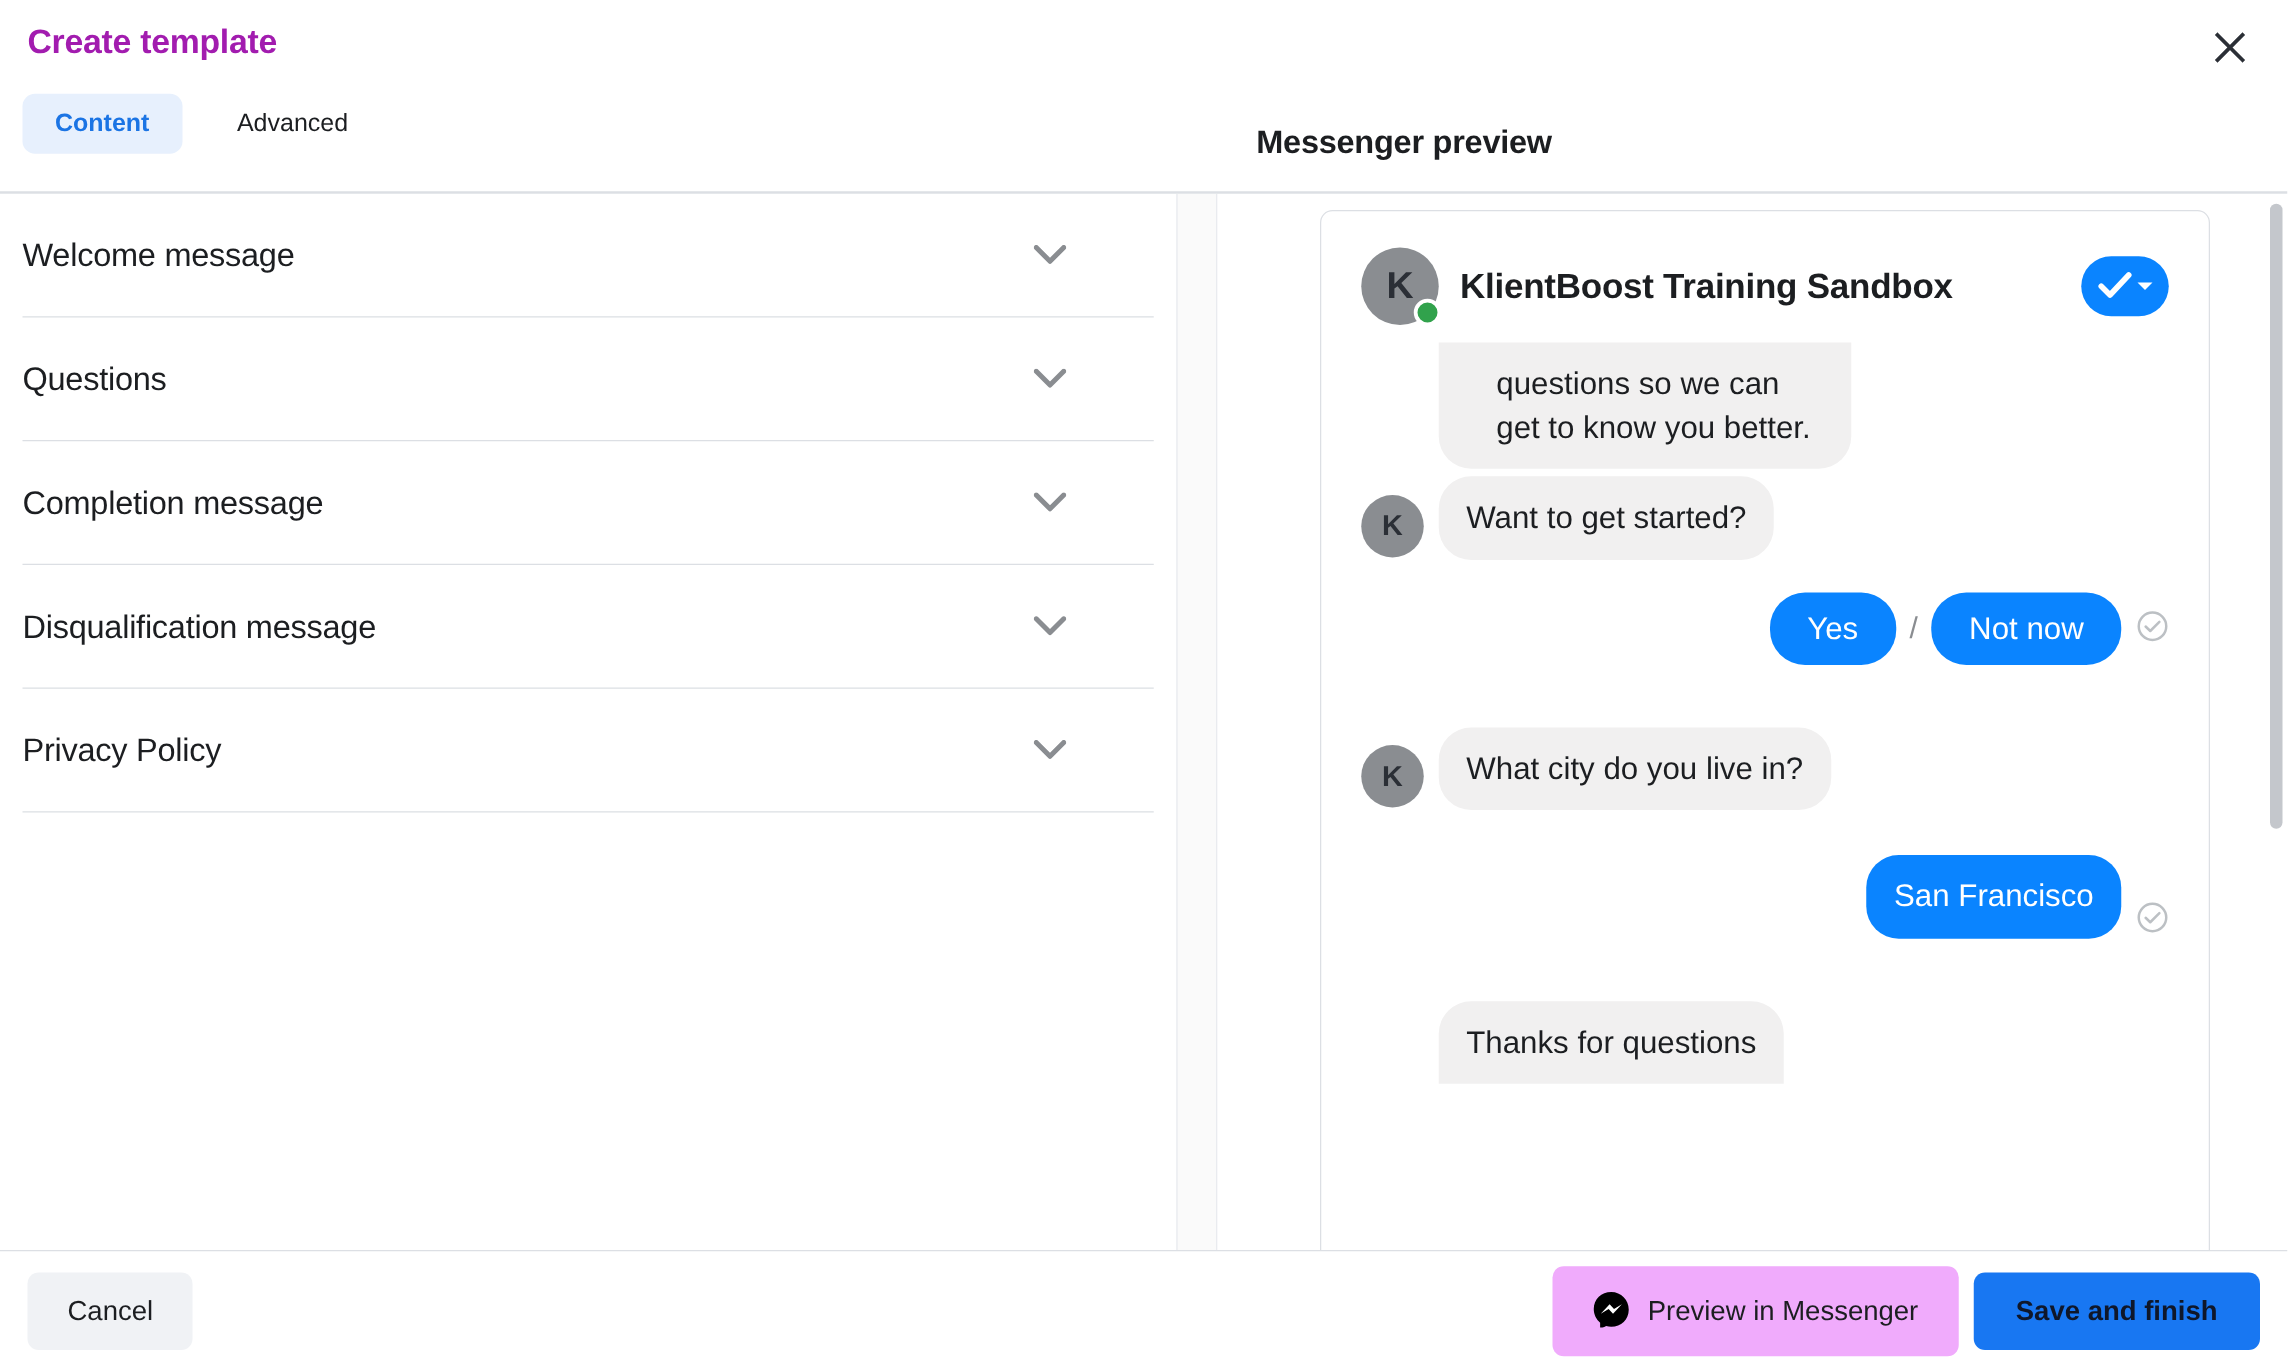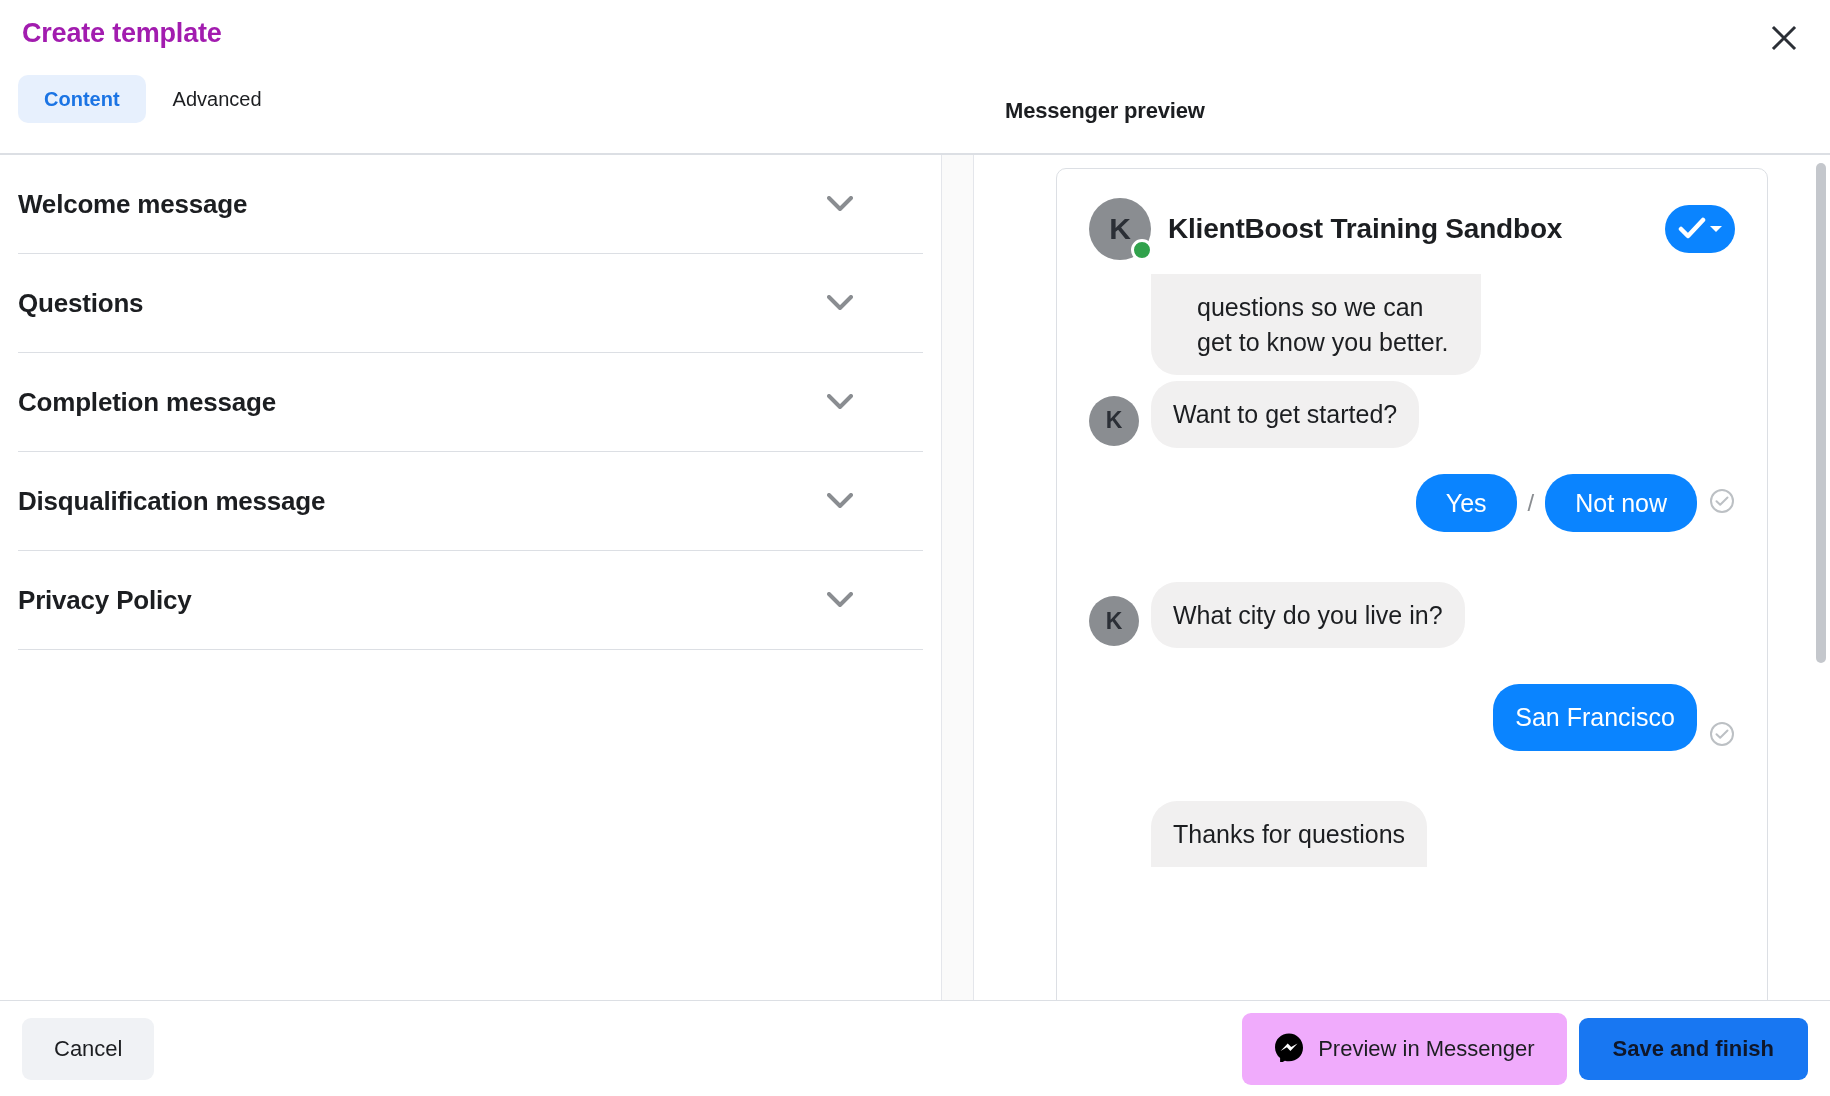--- a/index.html
+++ b/index.html
@@ -58,21 +58,21 @@
     border: none;
   }
   .close-btn svg { display: block; }
 
   .tabs {
     position: absolute;
     left: 18px;
     top: 75px;
     display: flex;
     align-items: flex-start;
-    gap: 5px;
+    gap: 22px;
   }
 
   .tab {
     padding: 14px 26px;
     font-size: 20px;
     font-weight: 700;
     color: #4b4f56;
     border-radius: 10px;
     cursor: pointer;
     background: transparent;
@@ -115,21 +115,21 @@
     display: flex;
     align-items: center;
     justify-content: space-between;
     border-bottom: 1px solid #dcdfe4;
     cursor: pointer;
     padding-right: 68px;
   }
 
   .accordion-label {
     font-size: 26px;
-    font-weight: 700;
+    font-weight: 400;
     color: #1c1e21;
     letter-spacing: -0.2px;
   }
 
   .chev {
     display: flex;
     align-items: center;
     justify-content: center;
     width: 30px;
     height: 30px;
@@ -557,13 +557,13 @@
           </svg>
         </span>
         <span>Preview in Messenger</span>
       </button>
       <button class="btn btn-save">Save and finish</button>
     </div>
   </div>
 
 </div>
 
-<div style="position:absolute; left:1005px; top:98px; font-size:22px; font-weight:700; color:#1c1e21; letter-spacing:-0.2px;">Messenger preview</div>
+<div style="position:absolute; left:1005px; top:98px; font-size:26px; font-weight:700; color:#1c1e21; letter-spacing:-0.2px;">Messenger preview</div>
 
 </body></html>

